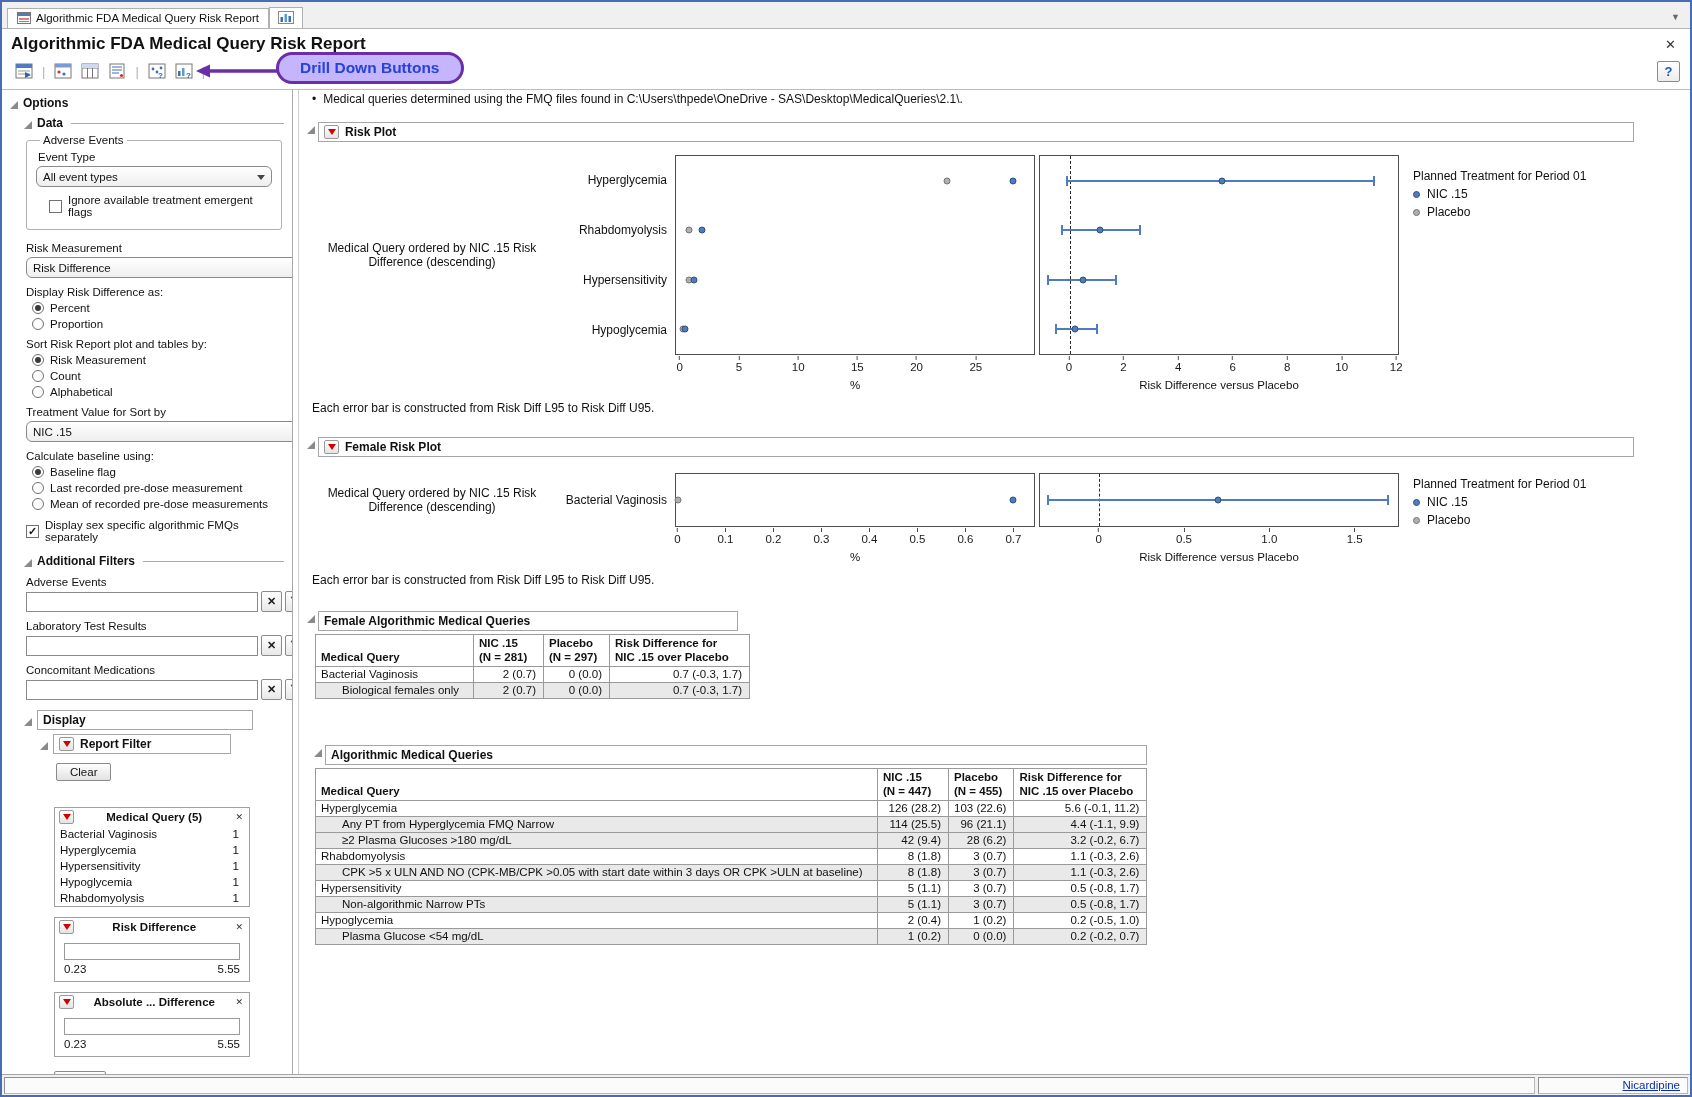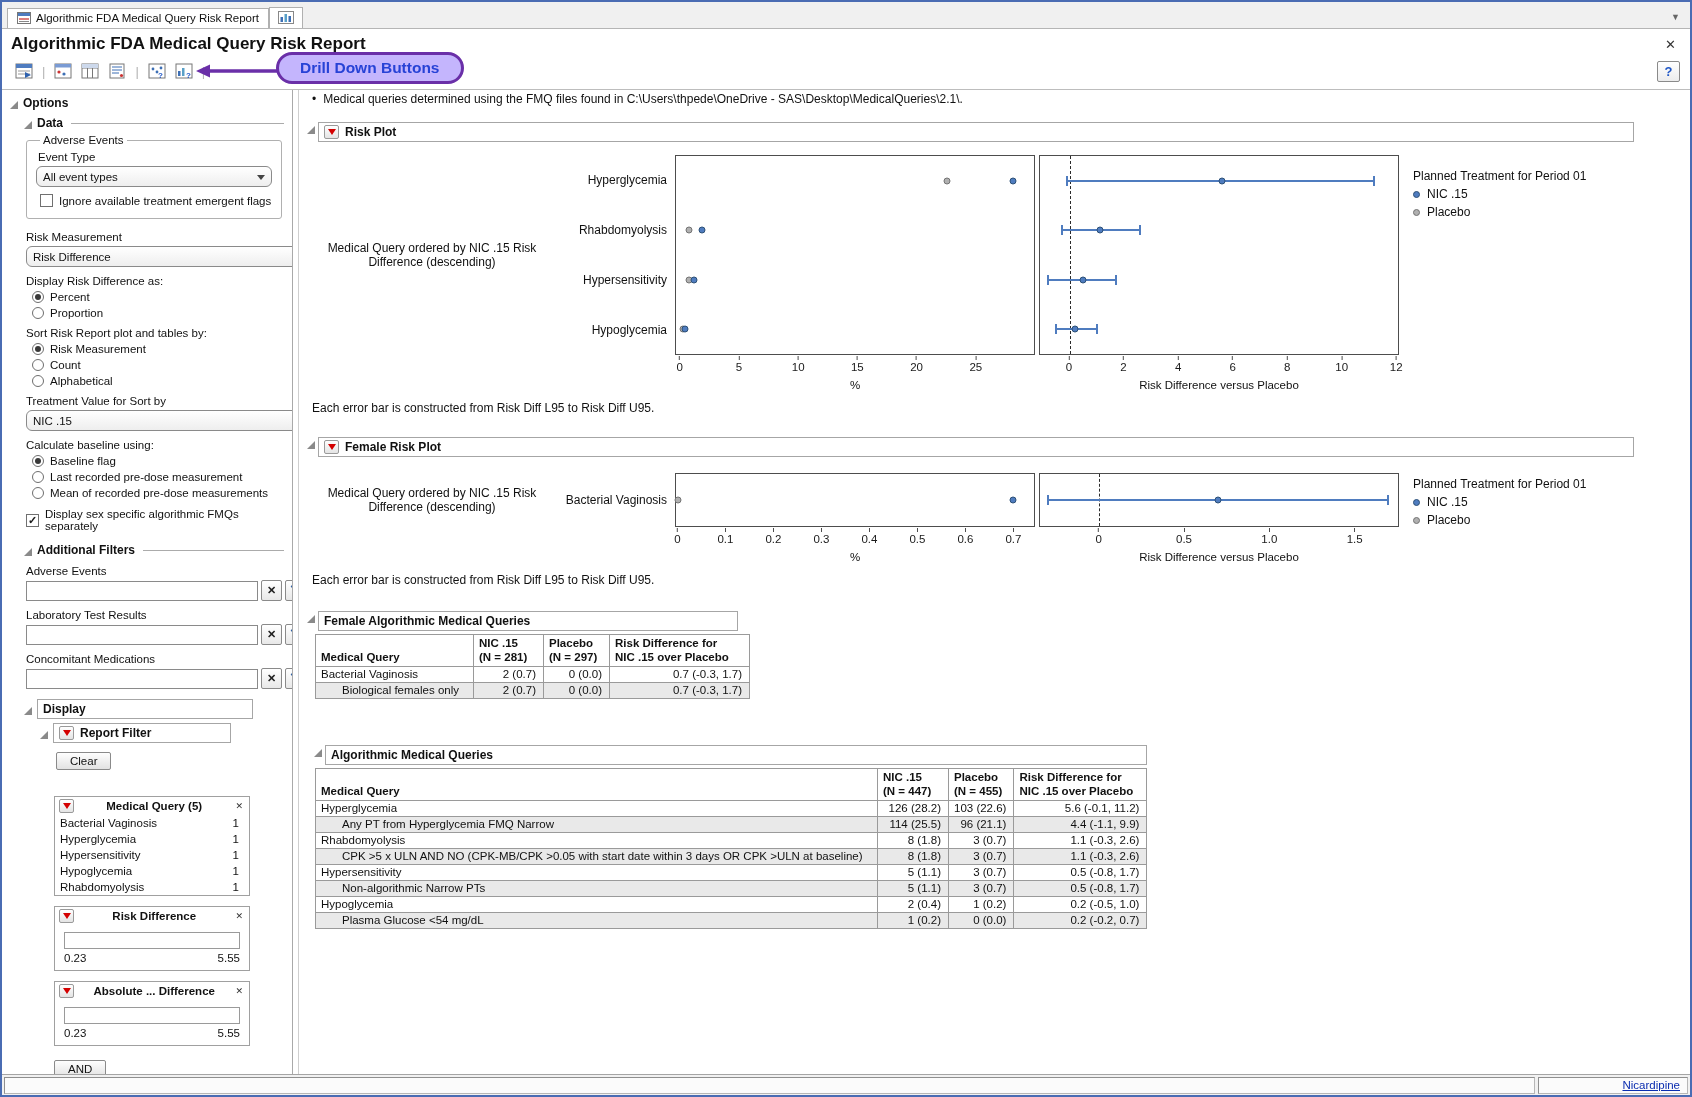--- a/index.html
+++ b/index.html
@@ -224,21 +224,21 @@
         <span class="rule"></span>
       </div>
 
       <fieldset class="group" style="margin-left:16px">
         <legend>Adverse Events</legend>
         <div class="opt-label" style="margin-top:3px">Event Type</div>
         <div class="combo">
           <span class="combo-val">All event types</span>
           <span class="combo-arrow"></span>
         </div>
-        <div class="check-row" style="margin-left:4px;margin-top:7px">
+        <div class="check-row" style="margin-left:13px;margin-top:7px">
           <span class="check"></span>
           <span class="rlabel">Ignore available treatment emergent flags</span>
         </div>
       </fieldset>
 
       <div class="opt-label" style="margin-left:16px;margin-top:12px">Risk Measurement</div>
       <div class="combo" style="width:302px;margin-left:16px">
         <span>Risk Difference</span>
         <span class="combo-arrow"></span>
       </div>
@@ -717,20 +717,26 @@
             <td class="num">126 (28.2)</td>
             <td class="num">103 (22.6)</td>
             <td class="num">5.6 (-0.1, 11.2)</td>
           </tr>
           <tr class="sub">
             <td class="lbl">Any PT from Hyperglycemia FMQ Narrow</td>
             <td class="num">114 (25.5)</td>
             <td class="num">96 (21.1)</td>
             <td class="num">4.4 (-1.1, 9.9)</td>
           </tr>
+          <tr class="sub">
+            <td class="lbl">≥2 Plasma Glucoses &gt;180 mg/dL</td>
+            <td class="num">42 (9.4)</td>
+            <td class="num">28 (6.2)</td>
+            <td class="num">3.2 (-0.2, 6.7)</td>
+          </tr>
           <tr>
             <td class="lbl">Rhabdomyolysis</td>
             <td class="num">8 (1.8)</td>
             <td class="num">3 (0.7)</td>
             <td class="num">1.1 (-0.3, 2.6)</td>
           </tr>
           <tr class="sub">
             <td class="lbl">CPK &gt;5 x ULN AND NO (CPK-MB/CPK &gt;0.05 with start date within 3 days OR CPK &gt;ULN at baseline)</td>
             <td class="num">8 (1.8)</td>
             <td class="num">3 (0.7)</td>

